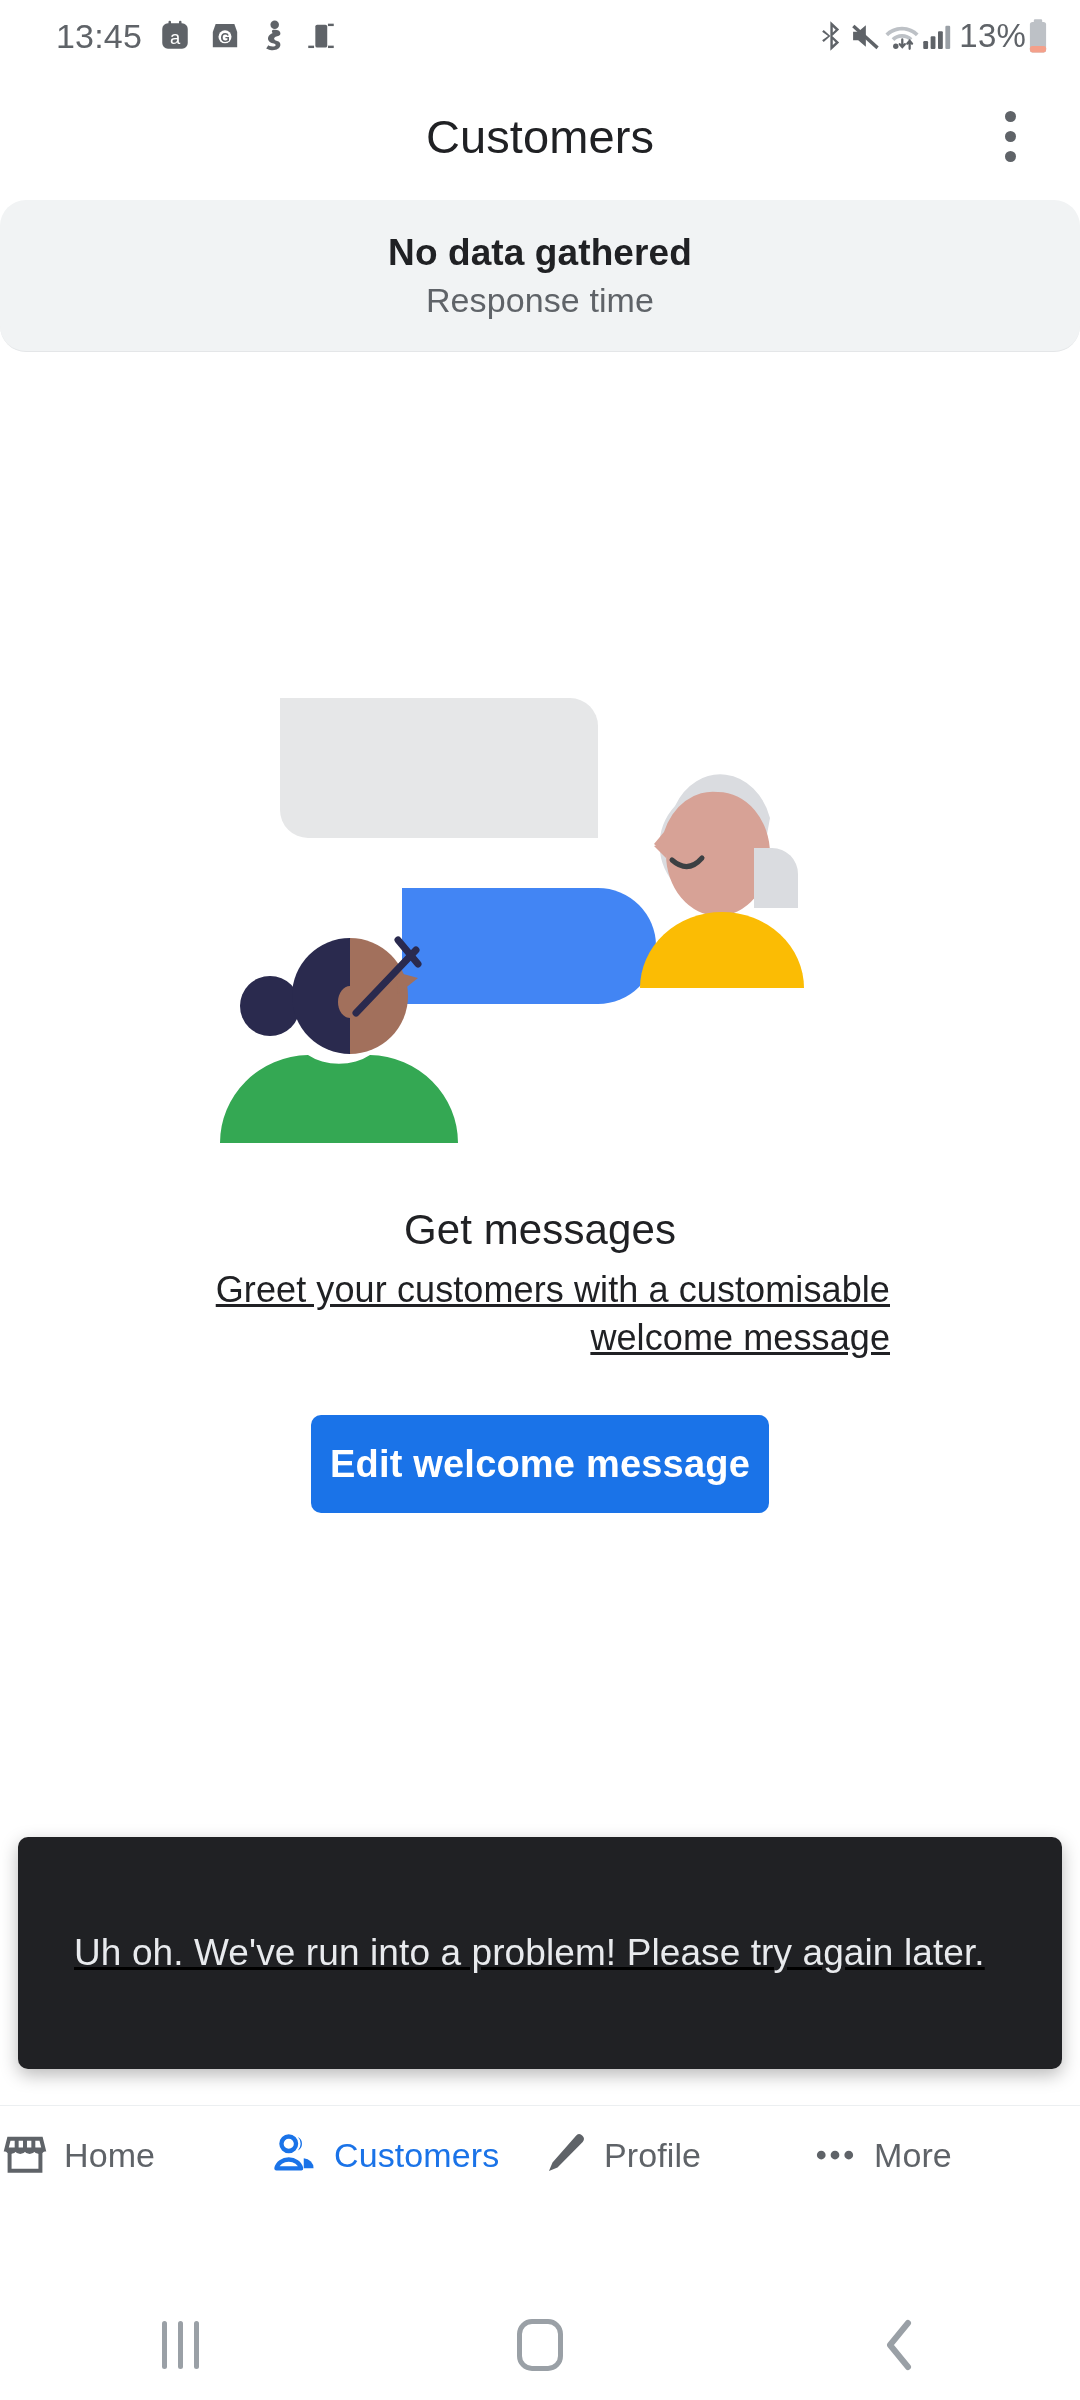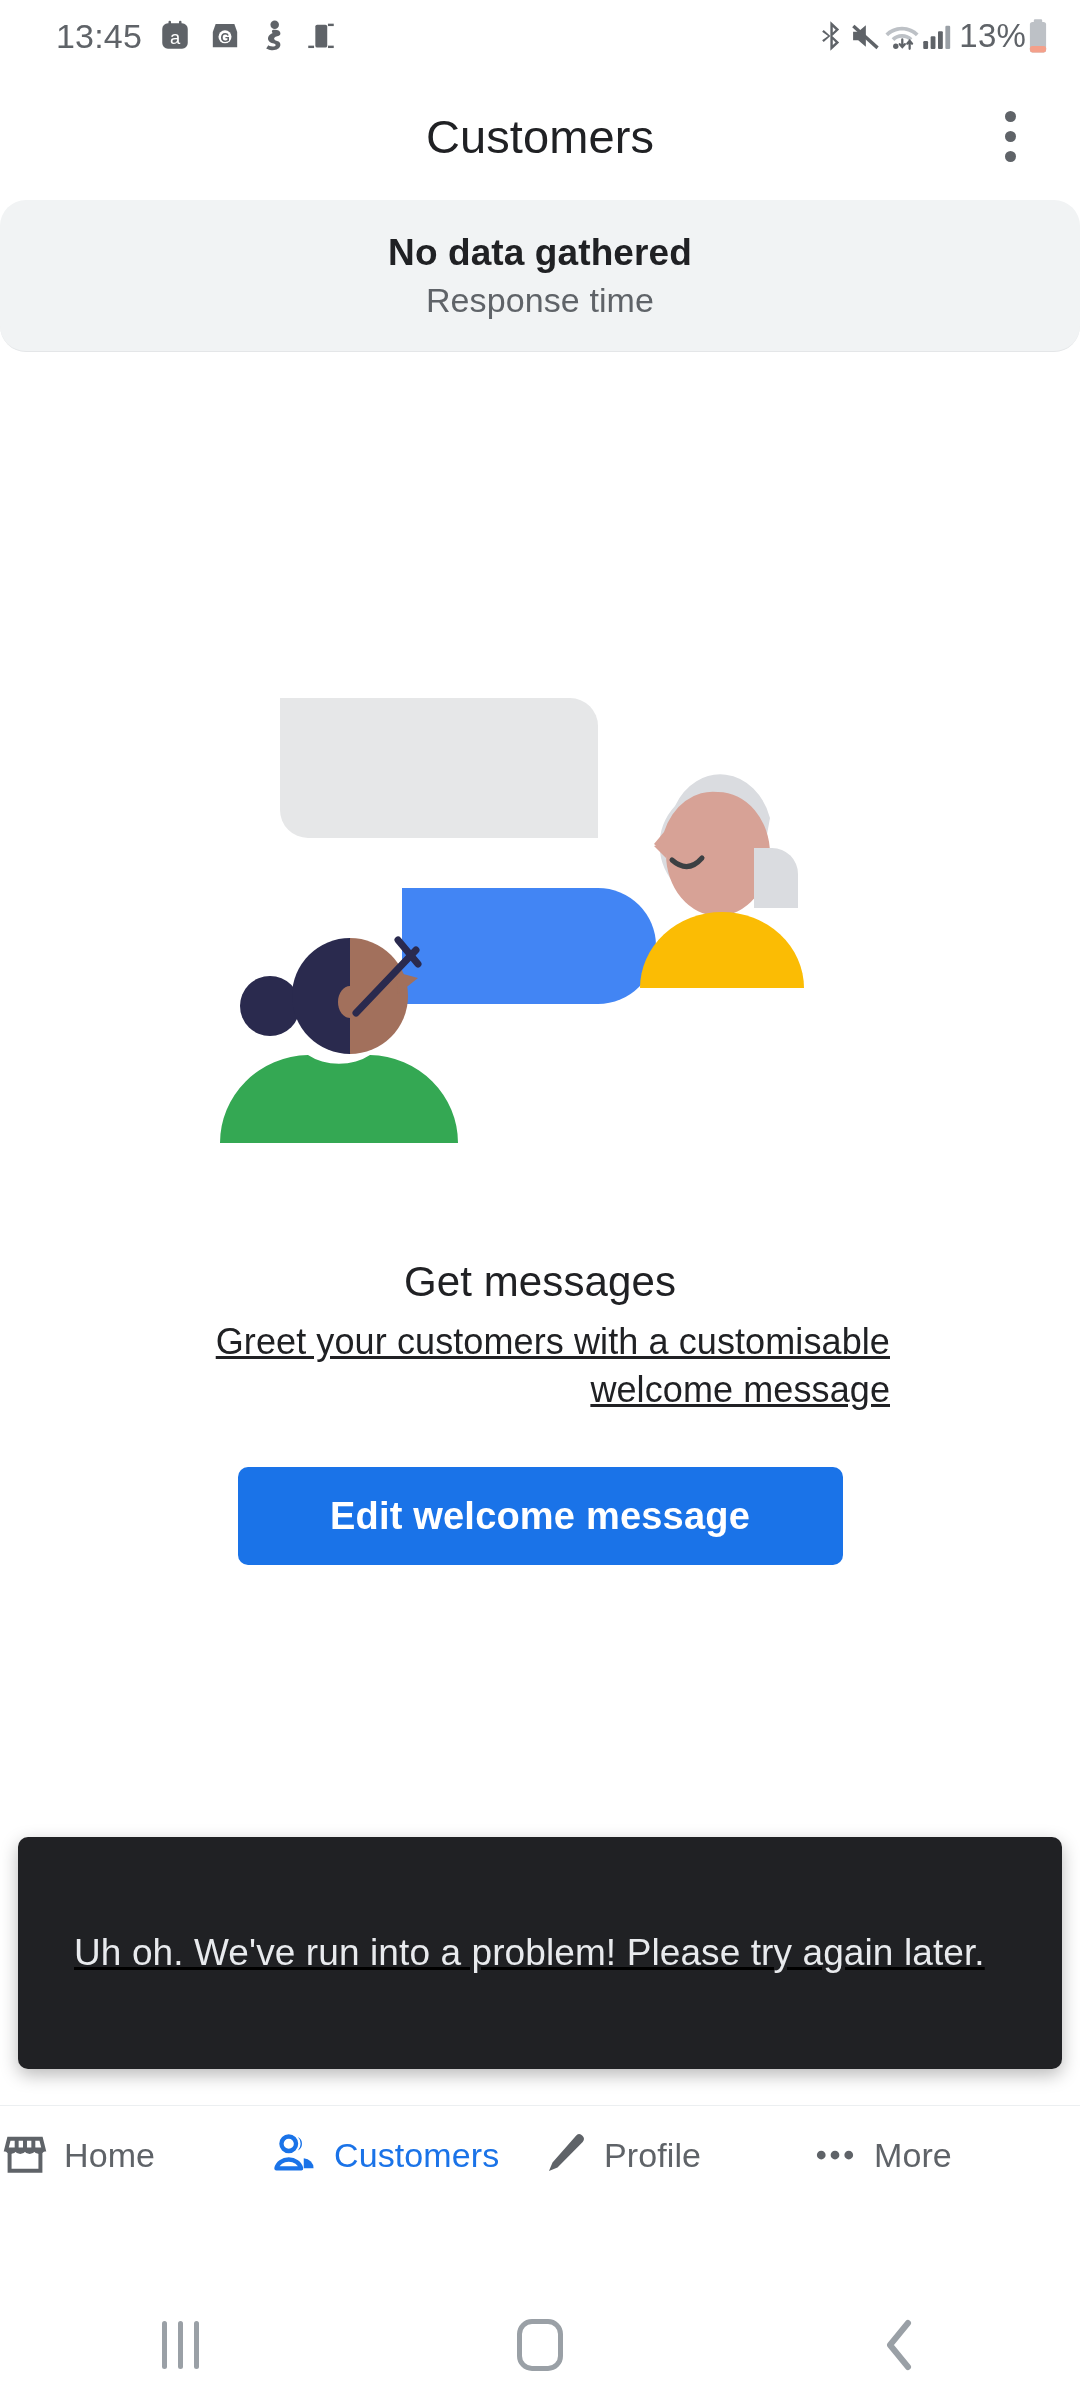--- a/index.html
+++ b/index.html
@@ -148,42 +148,42 @@
     display: flex;
     flex-direction: column;
     align-items: center;
   }
   .illus {
     margin-top: 336px;
     width: 640px;
     height: 470px;
   }
   .empty-title {
-    margin-top: 100px;
+    margin-top: 48px;
     font-size: 42px;
     color: #202124;
     letter-spacing: 0.1px;
   }
   .empty-sub {
     margin-top: 12px;
     font-size: 36px;
     line-height: 1.32;
     color: #202124;
     text-align: right;
     max-width: 700px;
     letter-spacing: 0.1px;
     text-decoration: underline;
   }
   .cta {
     margin-top: 54px;
     background: #1a73e8;
     color: #ffffff;
     border: none;
     border-radius: 10px;
-    width: 605px;
+    width: 458px;
     height: 98px;
     font-size: 38px;
     font-weight: bold;
     letter-spacing: 0.2px;
     font-family: "Liberation Sans", sans-serif;
     cursor: pointer;
   }
 
   
   .snackbar {

